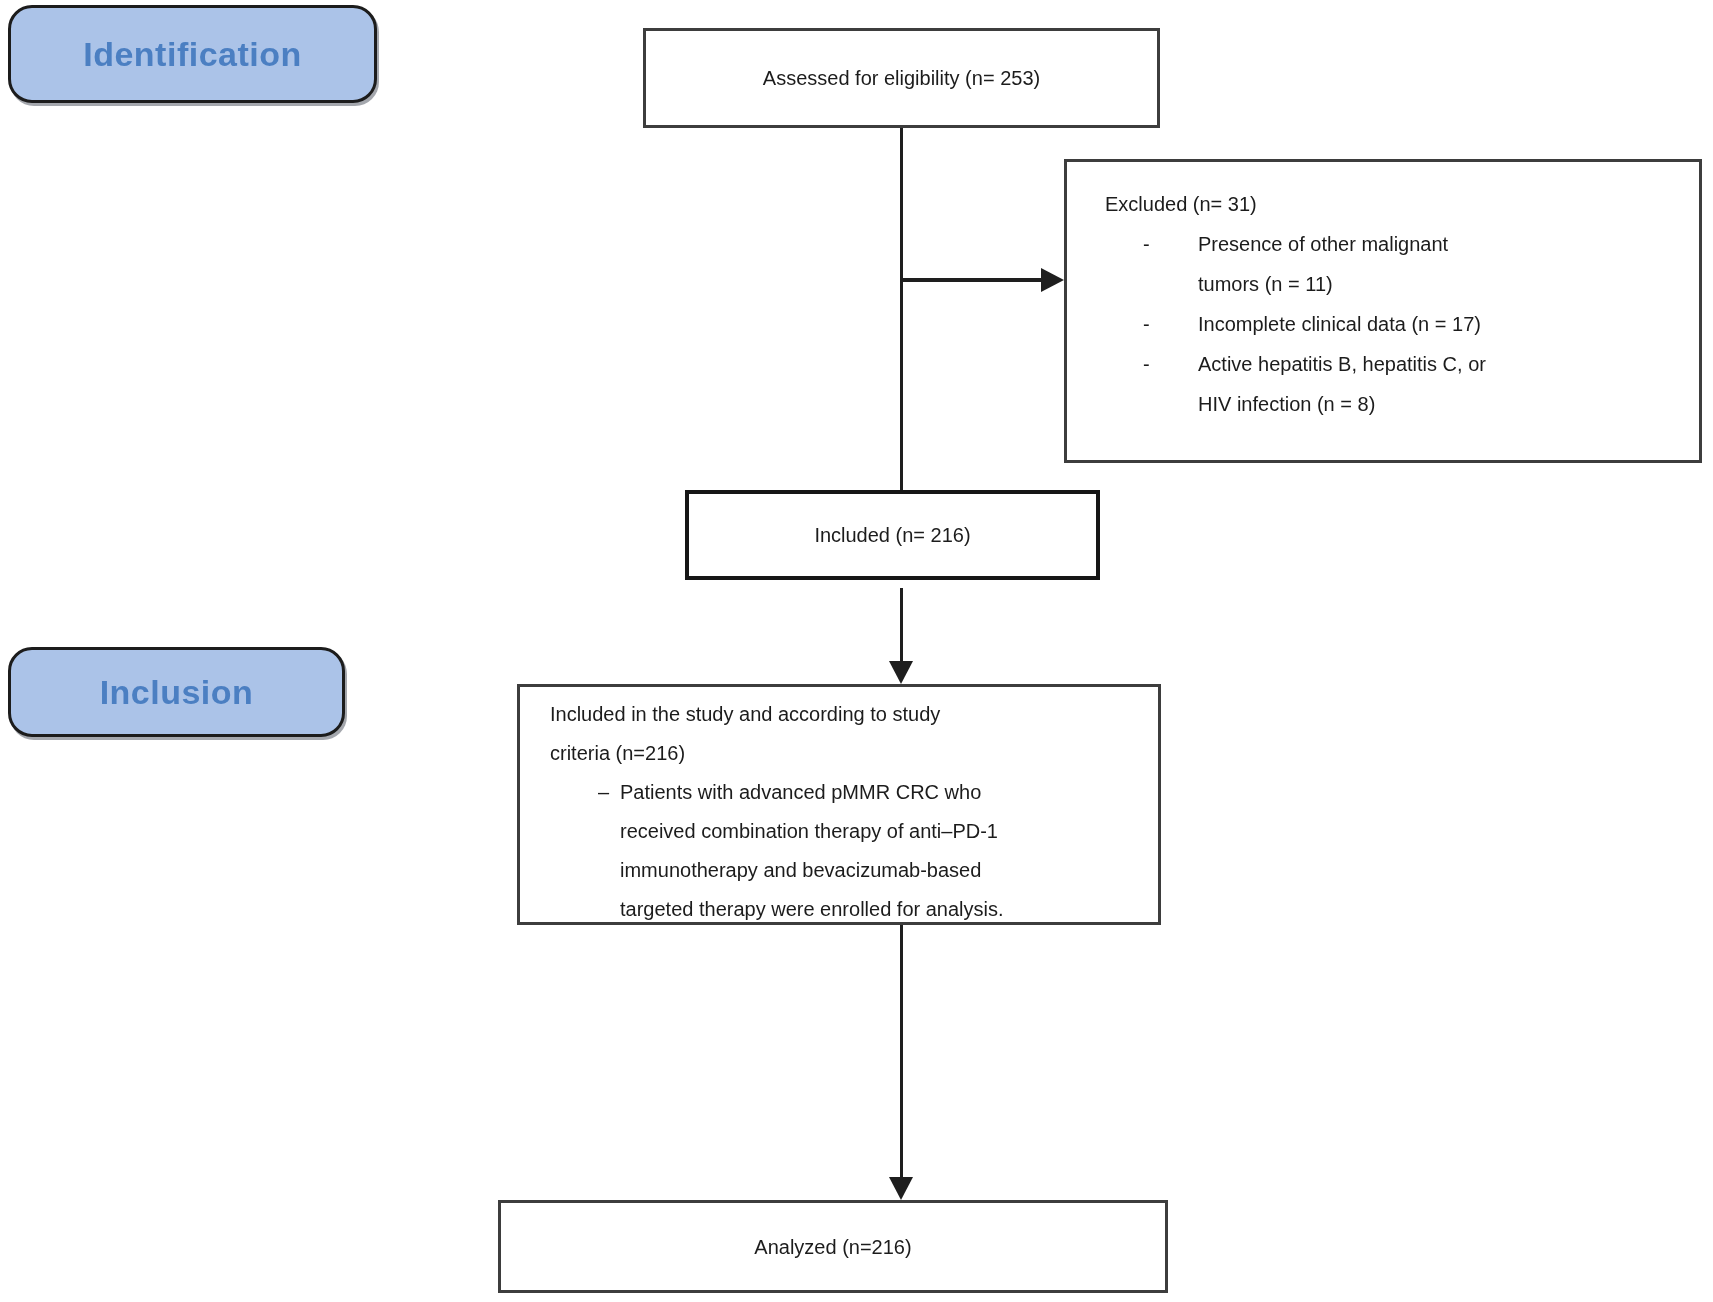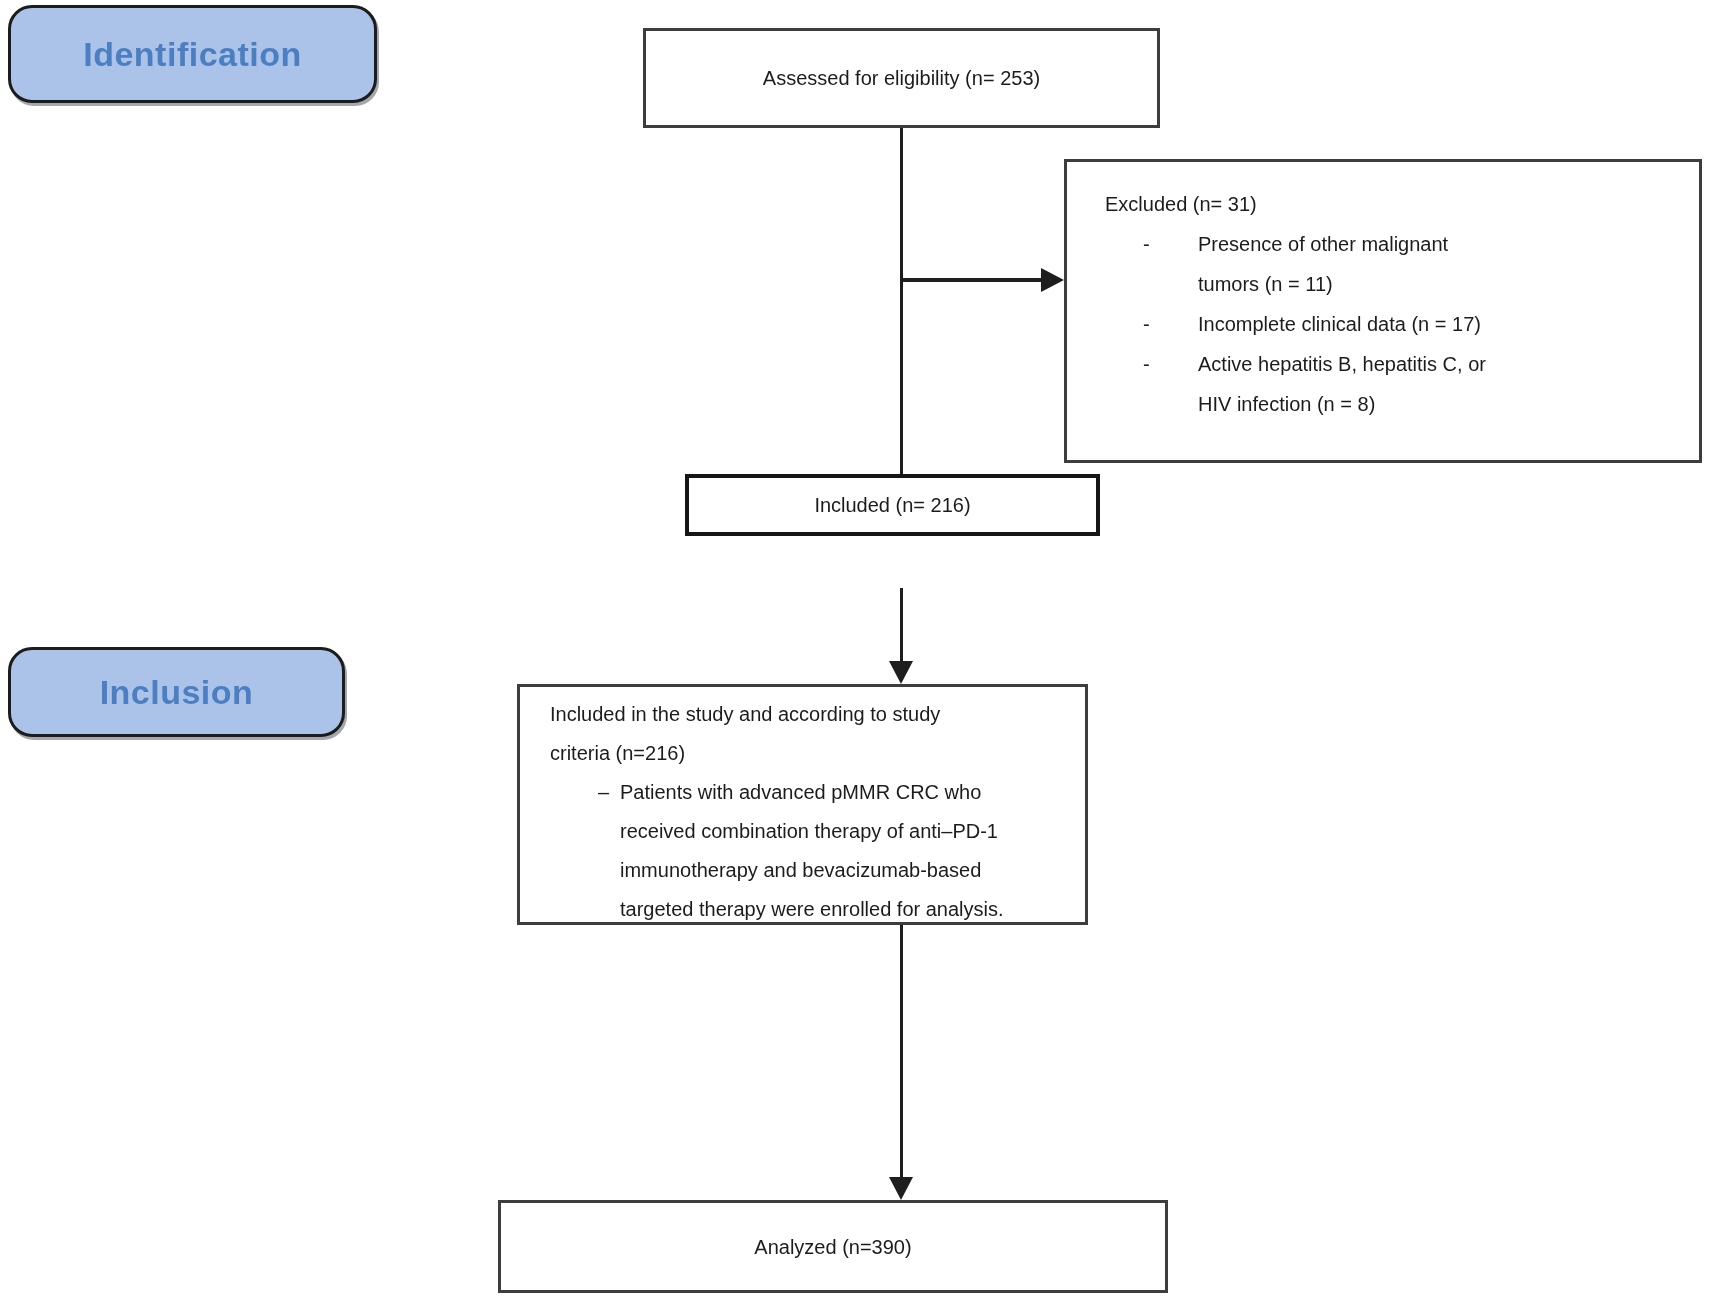--- a/index.html
+++ b/index.html
@@ -41,22 +41,22 @@
     background: var(--box-fill, #ffffff);
     border: 3px solid var(--box-border, #3d3d3d);
     box-sizing: border-box;
     font-size: 20px;
     line-height: 40px;
   }
   .fbox.centered { display: flex; align-items: center; justify-content: center; }
 
   .box-assessed { left: 643px;  top: 28px;   width: 517px; height: 100px; }
   .box-excluded { left: 1064px; top: 159px;  width: 638px; height: 304px; padding: 22px 18px 0 38px; }
-  .box-included { left: 685px;  top: 474px;  width: 415px; height: 62px; border-width: 4px; border-color: #161616; }
-  .box-criteria { left: 517px;  top: 684px;  width: 571px; height: 241px; padding: 8px 16px 16px 30px; line-height: 39px; }
+  .box-included { left: 685px;  top: 490px;  width: 415px; height: 90px; border-width: 4px; border-color: #161616; }
+  .box-criteria { left: 517px;  top: 684px;  width: 644px; height: 241px; padding: 8px 16px 16px 30px; line-height: 39px; }
   .box-analyzed { left: 498px;  top: 1200px; width: 670px; height: 93px; }
 
   .ex-item { display: flex; margin-left: 38px; }
   .ex-dash { width: 55px; flex: none; }
   .ex-text, .cr-title, .cr-text { white-space: pre-line; }
 
   .cr-item { display: flex; margin-left: 48px; }
   .cr-dash { width: 22px; flex: none; }
 
   
@@ -136,16 +136,16 @@
     <div class="cr-item">
       <span class="cr-dash">–</span>
       <span class="cr-text">Patients with advanced pMMR CRC who
 received combination therapy of anti–PD-1
 immunotherapy and bevacizumab-based
 targeted therapy were enrolled for analysis.</span>
     </div>
   </div>
 
   <div class="fbox centered box-analyzed">
-    <span>Analyzed (n=390)</span>
+    <span>Analyzed (n=216)</span>
   </div>
 
 </div>
 
 </body></html>

